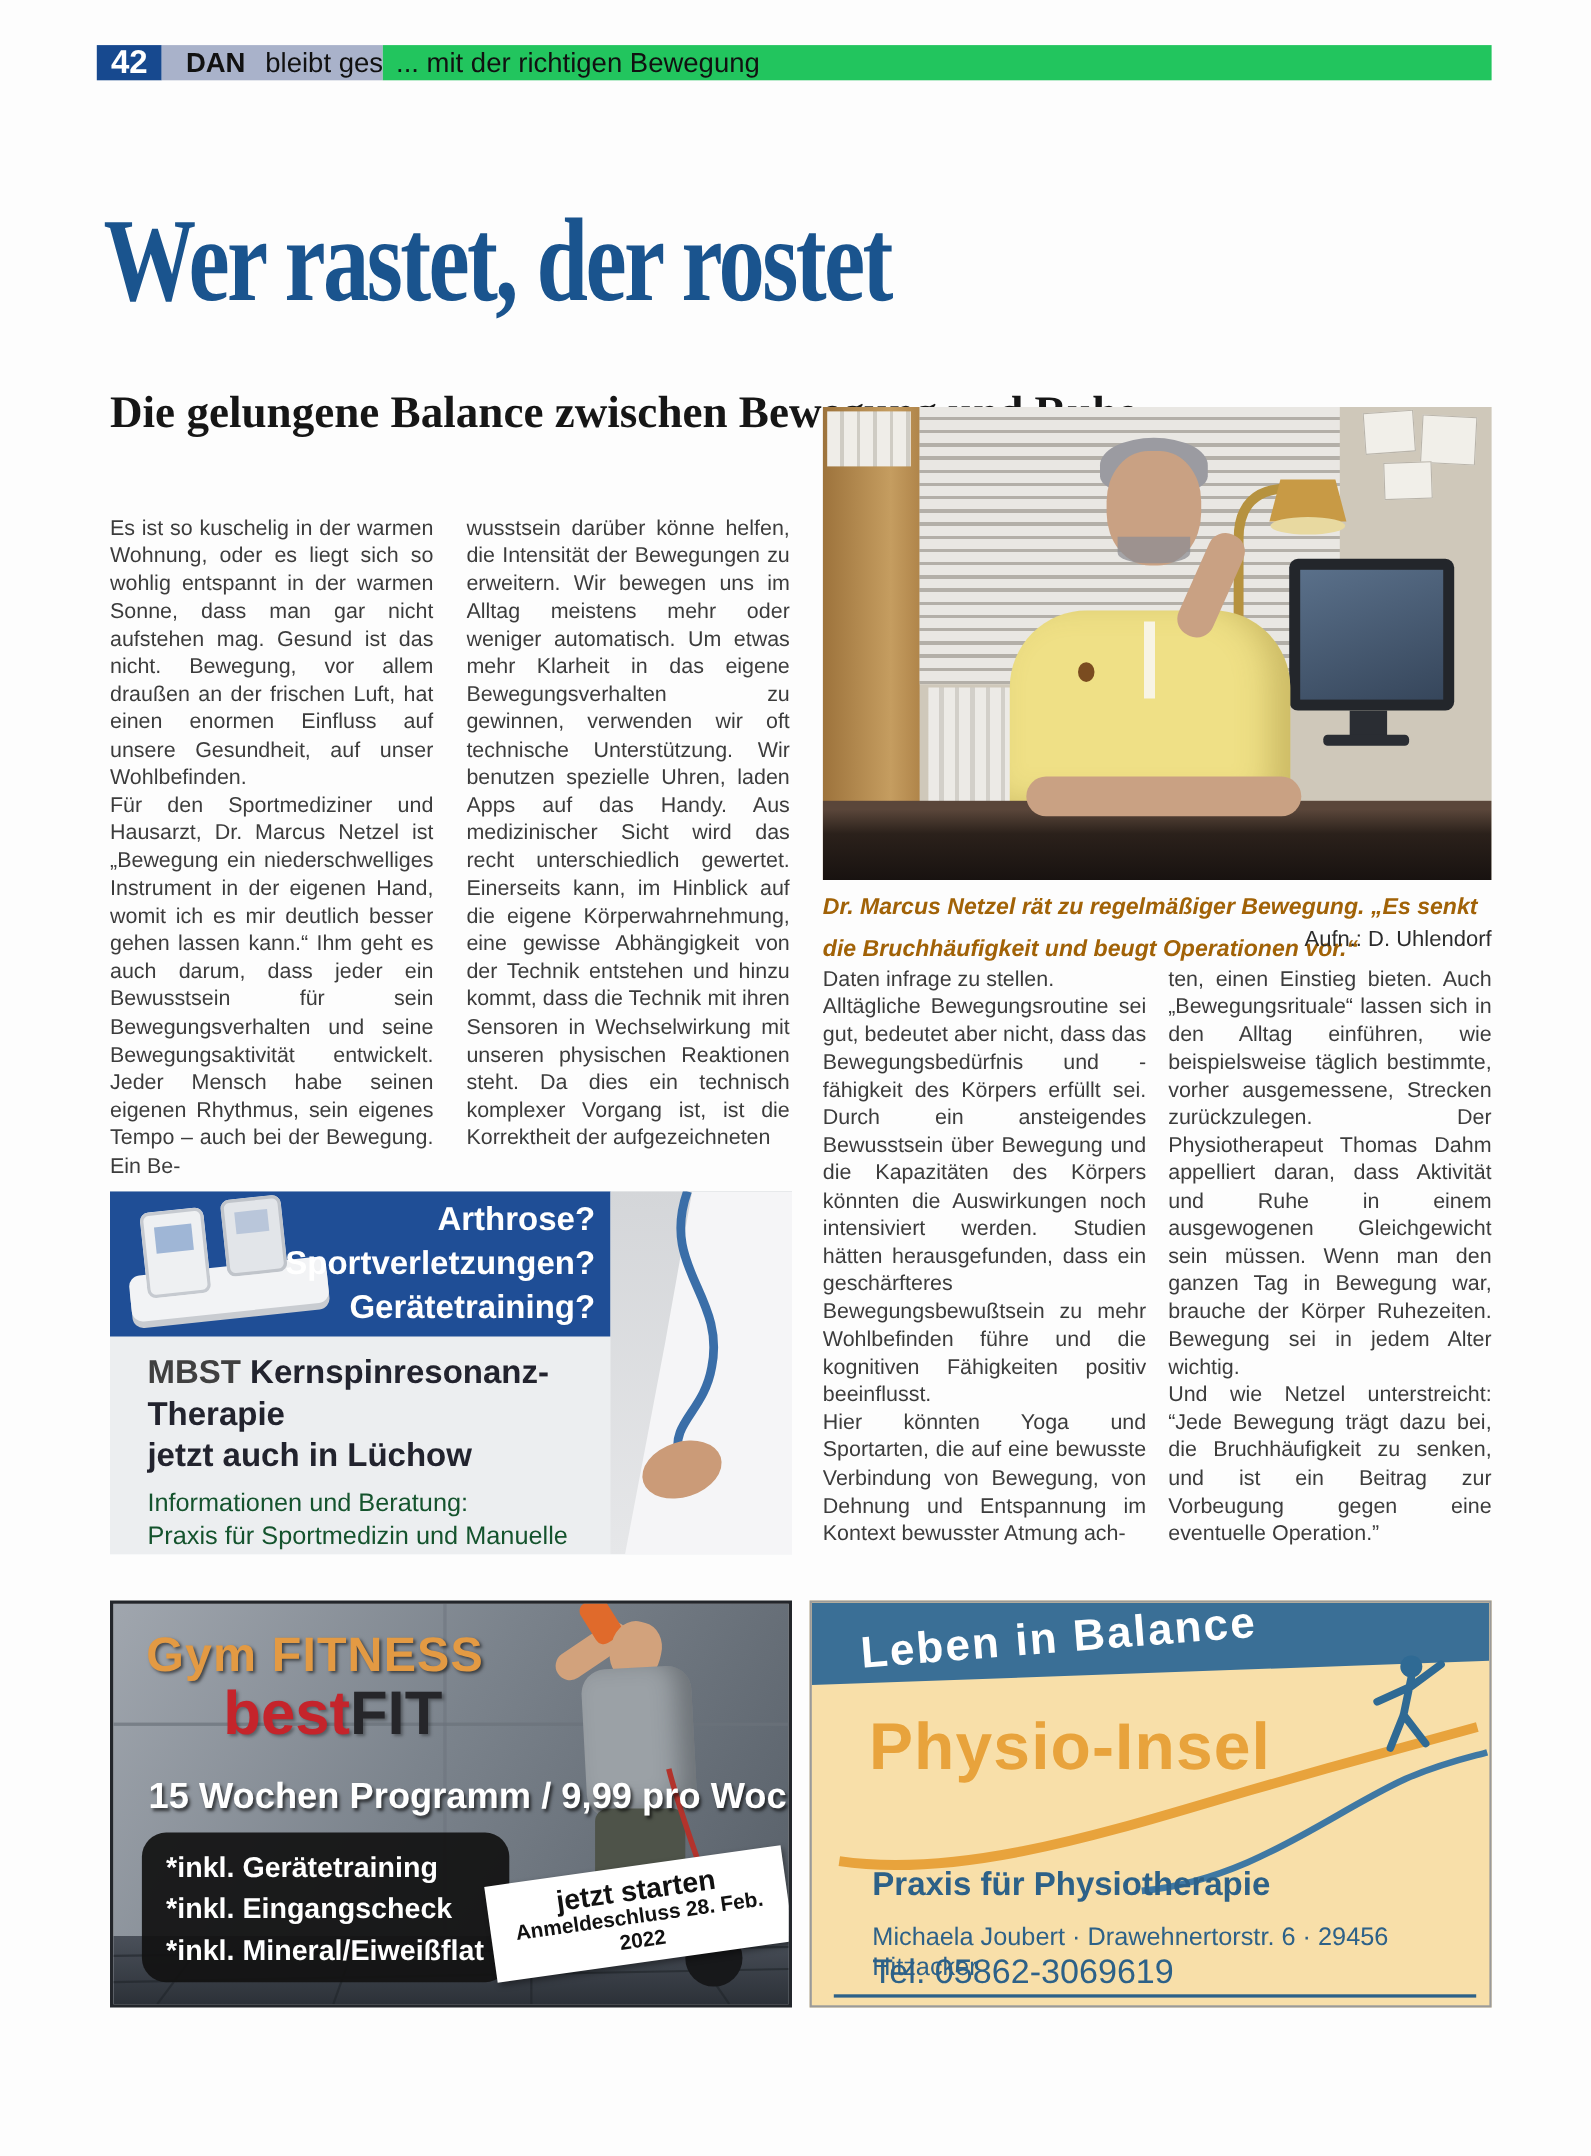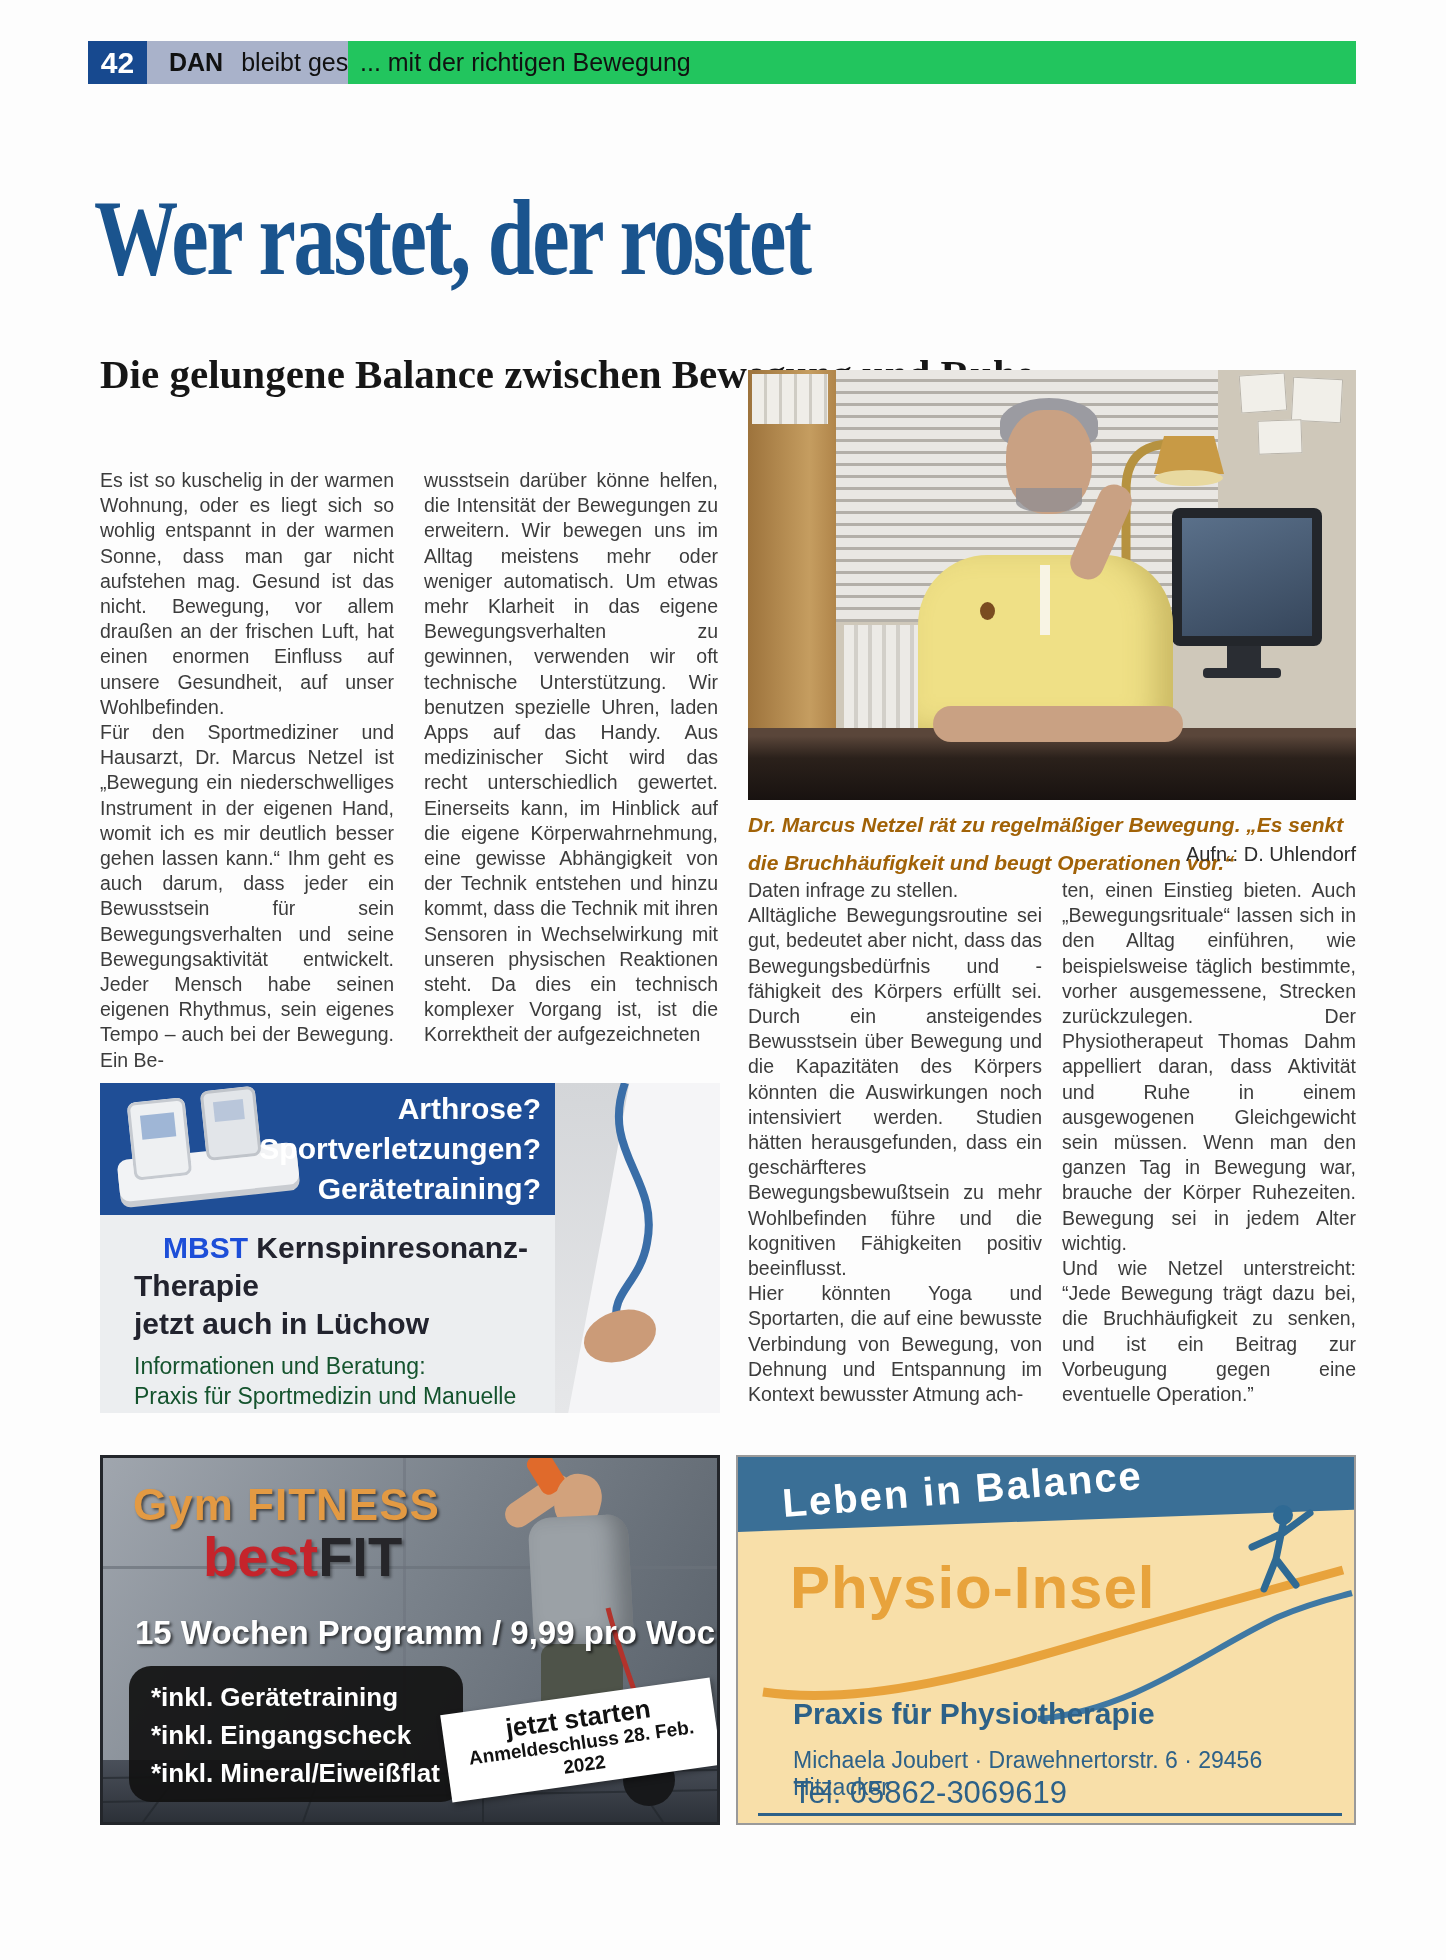--- a/index.html
+++ b/index.html
@@ -1,21 +1,21 @@
 <!DOCTYPE html>
 <html lang="de"><head>
 <meta charset="utf-8">
 <style>
   html,body{margin:0;padding:0;background:#ffffff;}
   #page{position:relative;width:1446px;height:1960px;background:#fdfdfd;overflow:hidden;
         font-family:"Liberation Sans",sans-serif;color:#222;}
   [data-name]{box-sizing:border-box;}
 
   
-  .hdr{position:absolute;top:41px;left:88px;height:43px;display:flex;}
+  .hdr{position:absolute;top:41px;left:88px;height:32px;display:flex;}
   .hdr-num{width:59px;background:#17498f;color:#fff;font-weight:bold;font-size:30px;
            display:flex;align-items:center;justify-content:center;}
   .hdr-brand{width:201px;background:#a9b2ca;display:flex;align-items:center;padding-left:22px;
              font-size:25px;color:#111;white-space:nowrap;}
   .hdr-brand b{font-weight:bold;margin-right:18px;}
   .hdr-sec{width:1008px;background:#22c55e;display:flex;align-items:center;padding-left:12px;
            font-size:25px;color:#111;}
 
   
   .headline{position:absolute;left:94px;top:176px;white-space:nowrap;}
@@ -89,21 +89,21 @@
   .dev-bed{position:absolute;left:6px;top:62px;width:180px;height:42px;background:#f2f3f5;border-radius:10px;
            box-shadow:0 6px 0 #c9ccd1;}
   .mbst-photo{position:absolute;left:455px;top:0;width:165px;height:330px;
               background:linear-gradient(180deg,#d4d6d9,#e6e7e9);}
   .mbst-coat{position:absolute;inset:0;background:#f5f5f7;
              clip-path:polygon(45% 0,100% 0,100% 100%,8% 100%,30% 42%);}
   .mbst-hand{position:absolute;left:28px;top:228px;width:74px;height:50px;background:#cb9b78;
              border-radius:50%;transform:rotate(-18deg);}
   .mbst-text{position:absolute;left:0;top:132px;width:455px;height:198px;padding:14px 0 0 34px;}
   .mbst-title{font-size:30px;font-weight:bold;color:#22232e;line-height:38px;}
-  .mbst-title .brand{color:#1d4ed8;margin-left:29px;}
+  .mbst-title .brand{color:#404040;}
   .mbst-info{margin-top:8px;font-size:23px;line-height:30px;color:#14532d;}
 
   
   .ad-gym{position:absolute;left:100px;top:1455px;width:620px;height:370px;overflow:hidden;
           border:3px solid #23262b;background:linear-gradient(120deg,#a0a6ae 0%,#7b838c 45%,#555d66 100%);}
   .gym-seam1{position:absolute;left:0;top:108px;width:100%;height:3px;background:#6b727b;opacity:.7;}
   .gym-seam2{position:absolute;left:300px;top:0;width:3px;height:300px;background:#6b727b;opacity:.5;}
   .gym-floor{position:absolute;left:0;bottom:0;width:100%;height:62px;
              background:linear-gradient(#4a505a,#2c3138);}
   .gym-man-head{position:absolute;left:452px;top:16px;width:46px;height:54px;background:#d2a27c;

